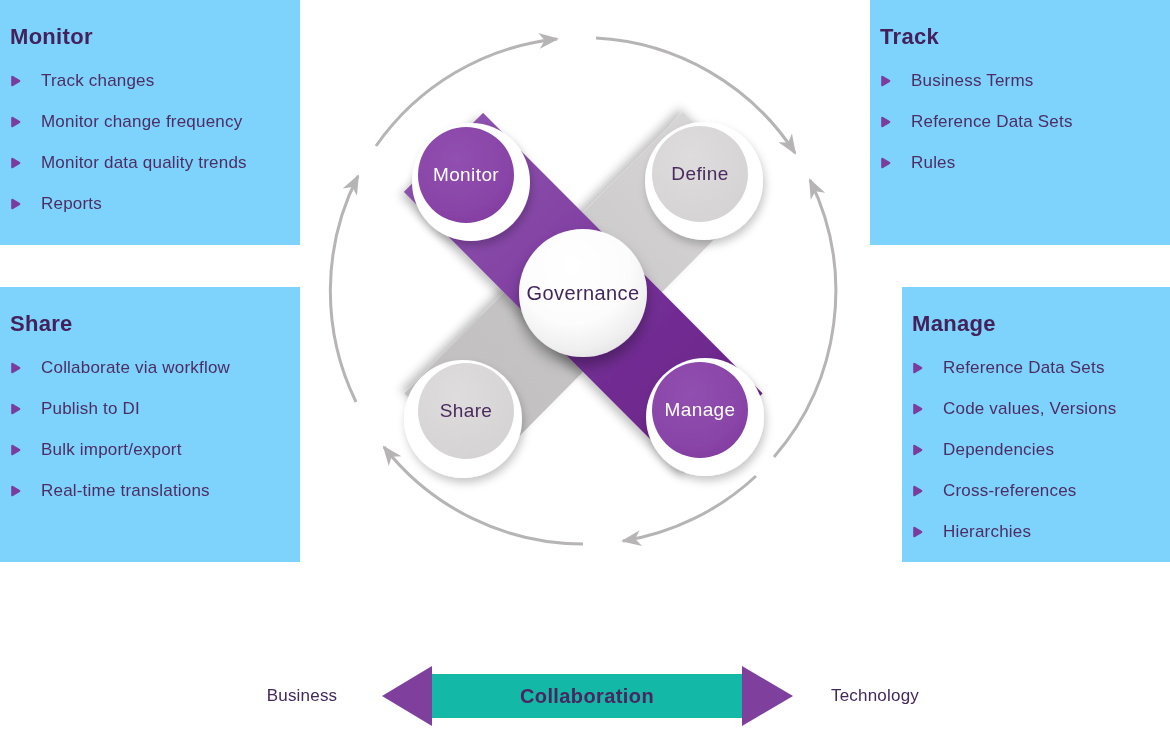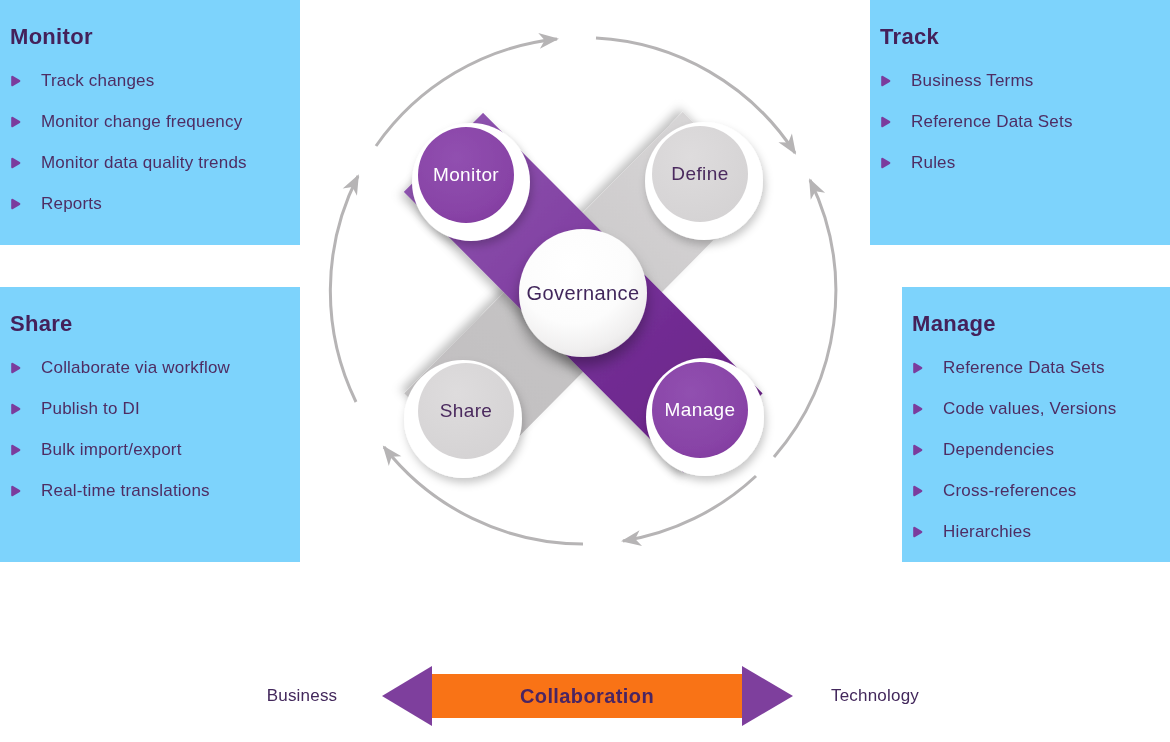--- a/index.html
+++ b/index.html
@@ -40,21 +40,21 @@
     border-top:30px solid transparent; border-bottom:30px solid transparent;
     border-right:50px solid #7e3f9d;
   }
   #collab-tri-right {
     left:742px;
     border-top:30px solid transparent; border-bottom:30px solid transparent;
     border-left:51px solid #7e3f9d;
   }
   #collab-bar {
     position:absolute; left:432px; top:674px; width:310px; height:44px;
-    background:#f97316; display:flex; align-items:center; justify-content:center;
+    background:#14b8a6; display:flex; align-items:center; justify-content:center;
   }
   #collab-bar span {
     font-size:20px; font-weight:bold; color:#4a2562; letter-spacing:.4px;
   }
 </style>
 </head>
 <body>
 
 <div class="panel" id="panel-monitor">
   <h2>Monitor</h2>

